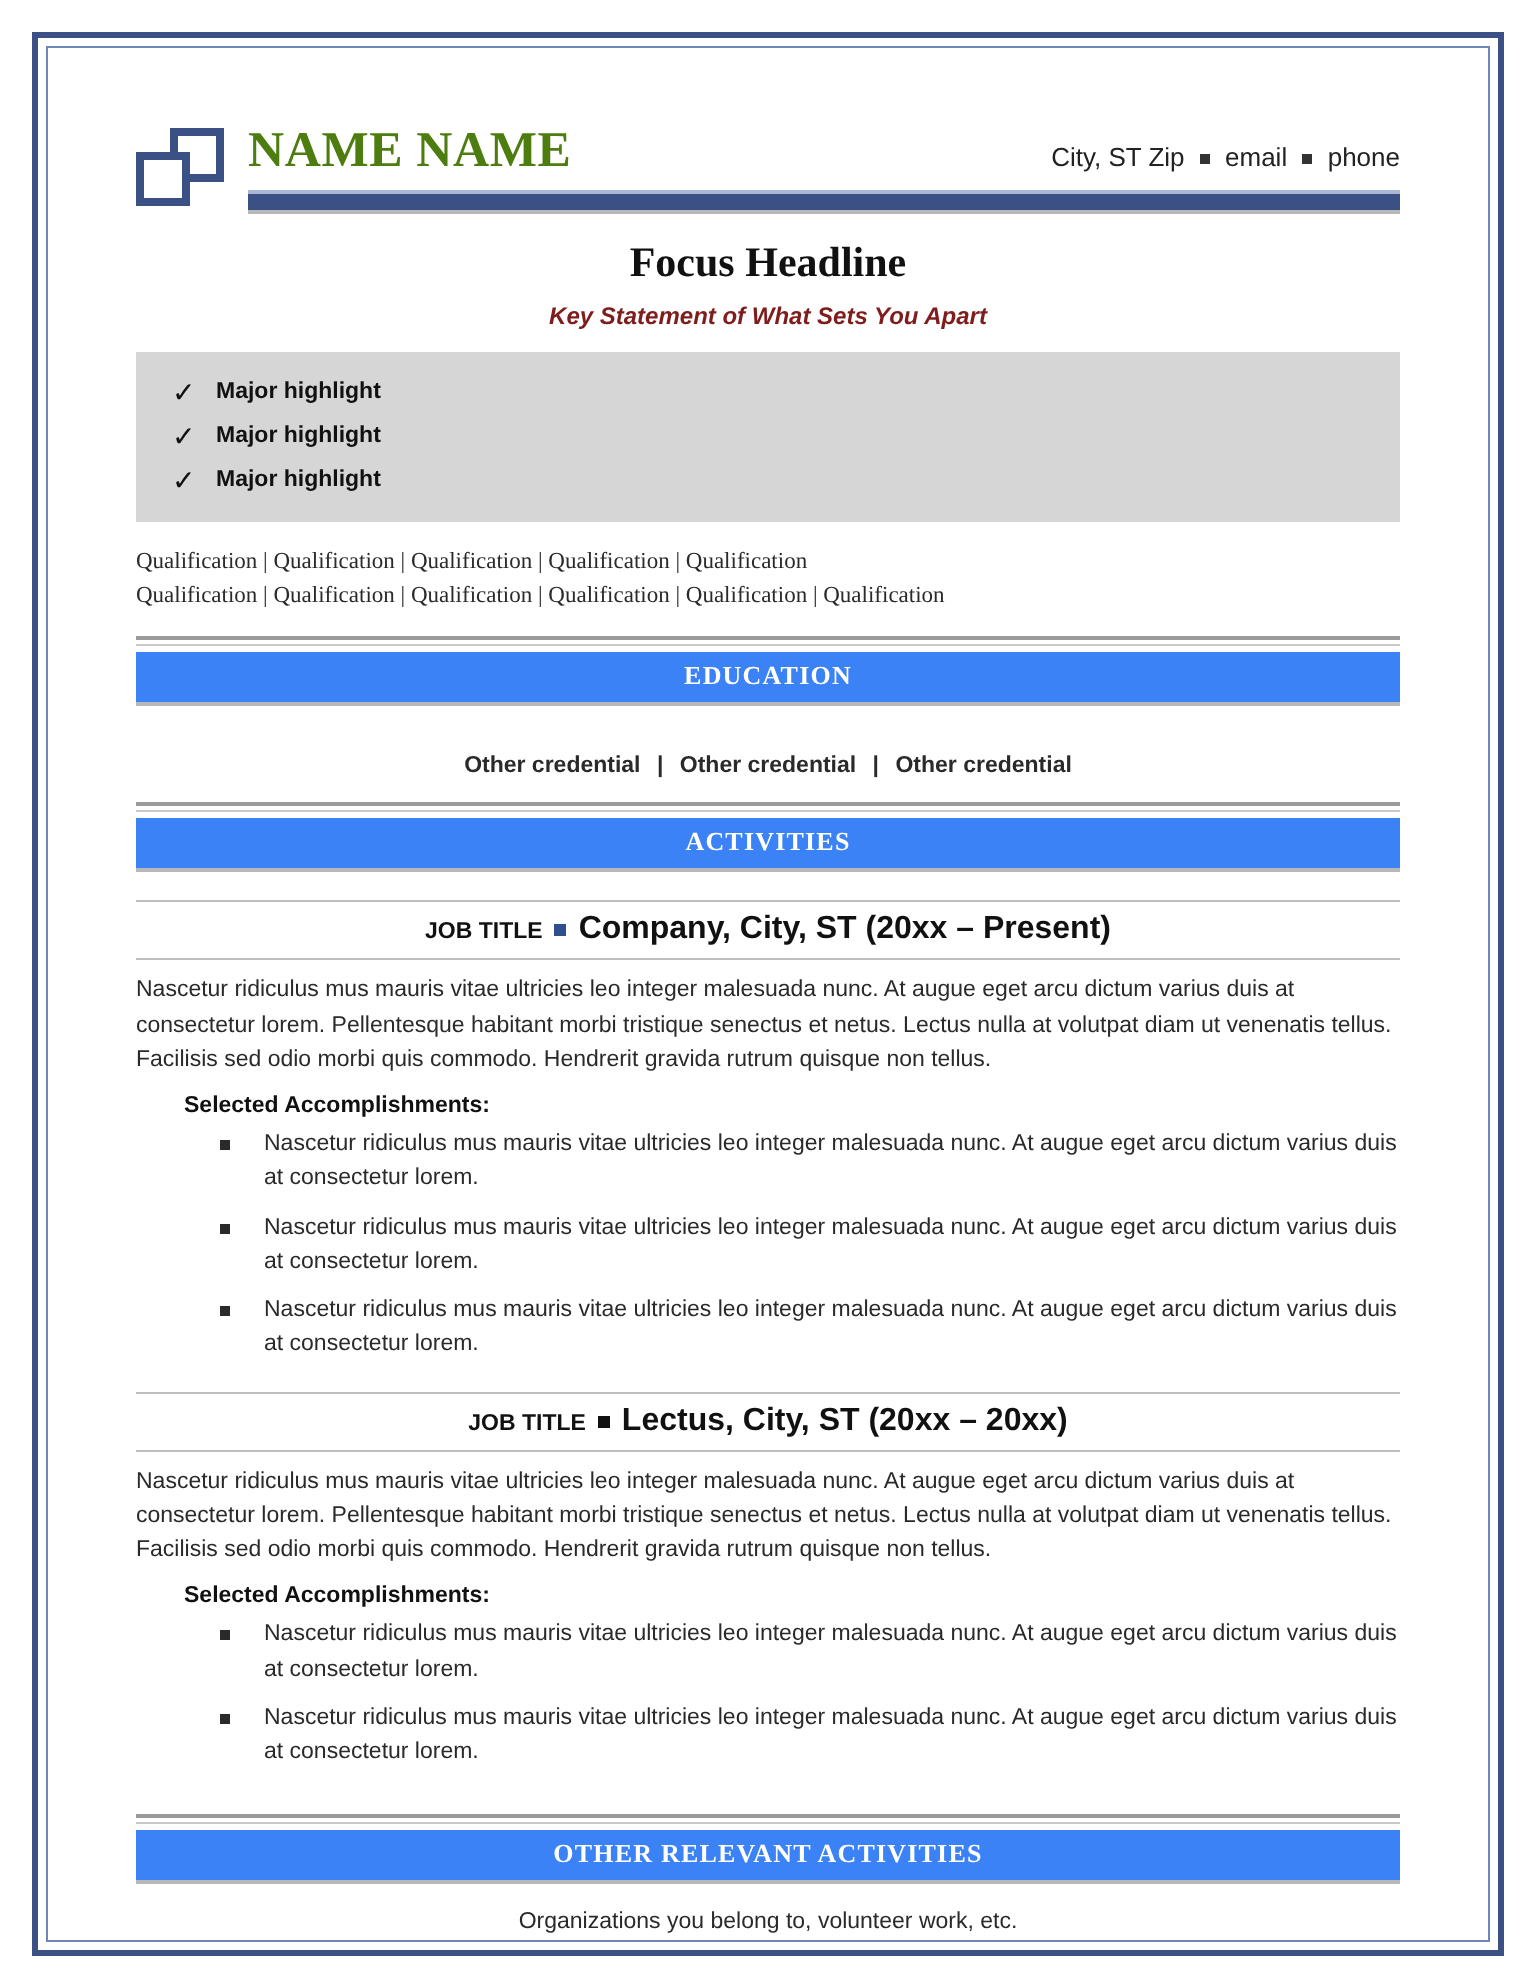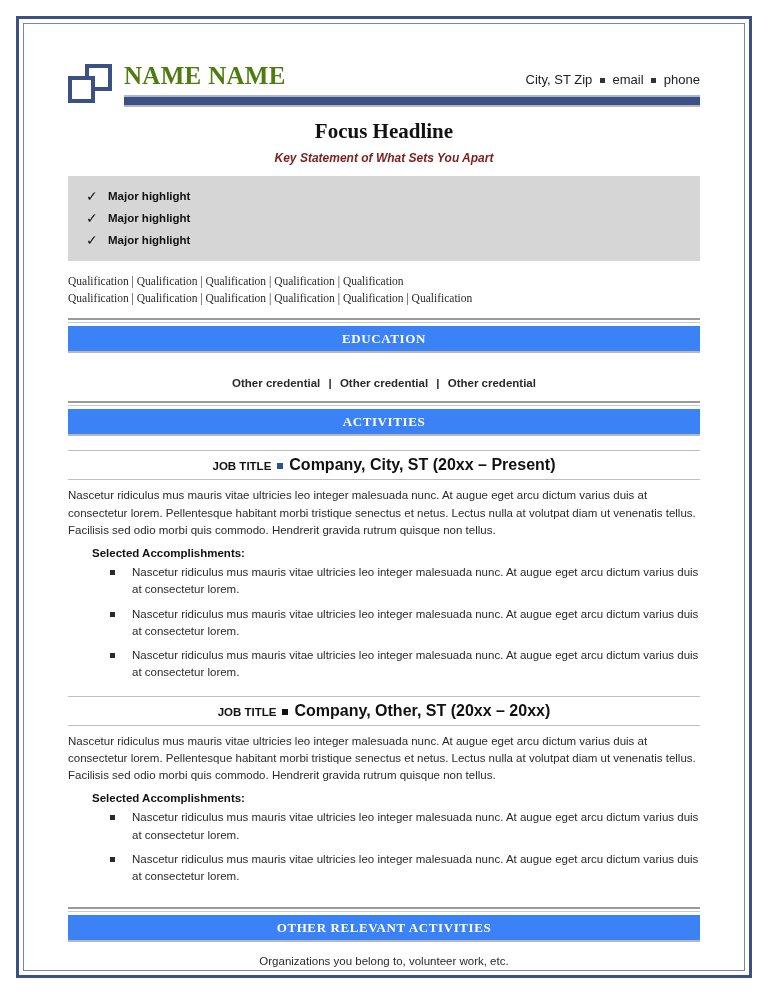--- a/index.html
+++ b/index.html
@@ -414,21 +414,21 @@
           </div>
           <div class="bullet">
             <div class="sq"></div>
             <div class="btxt">Nascetur ridiculus mus mauris vitae ultricies leo integer malesuada nunc. At augue eget arcu dictum varius duis at consectetur lorem.</div>
           </div>
         </div>
       </div>
 
       <div>
         <div class="job-head">
-          <span class="jt">JOB TITLE</span><span class="marker dark"></span><span class="jc">Company, Other, ST (20xx – 20xx)</span>
+          <span class="jt">JOB TITLE</span><span class="marker dark"></span><span class="jc">Lectus, City, ST (20xx – 20xx)</span>
         </div>
         <div class="job-para">Nascetur ridiculus mus mauris vitae ultricies leo integer malesuada nunc. At augue eget arcu dictum varius duis at consectetur lorem. Pellentesque habitant morbi tristique senectus et netus. Lectus nulla at volutpat diam ut venenatis tellus. Facilisis sed odio morbi quis commodo. Hendrerit gravida rutrum quisque non tellus.</div>
         <div class="accomp-label">Selected Accomplishments:</div>
         <div class="bullets">
           <div class="bullet">
             <div class="sq"></div>
             <div class="btxt">Nascetur ridiculus mus mauris vitae ultricies leo integer malesuada nunc. At augue eget arcu dictum varius duis at consectetur lorem.</div>
           </div>
           <div class="bullet">
             <div class="sq"></div>

